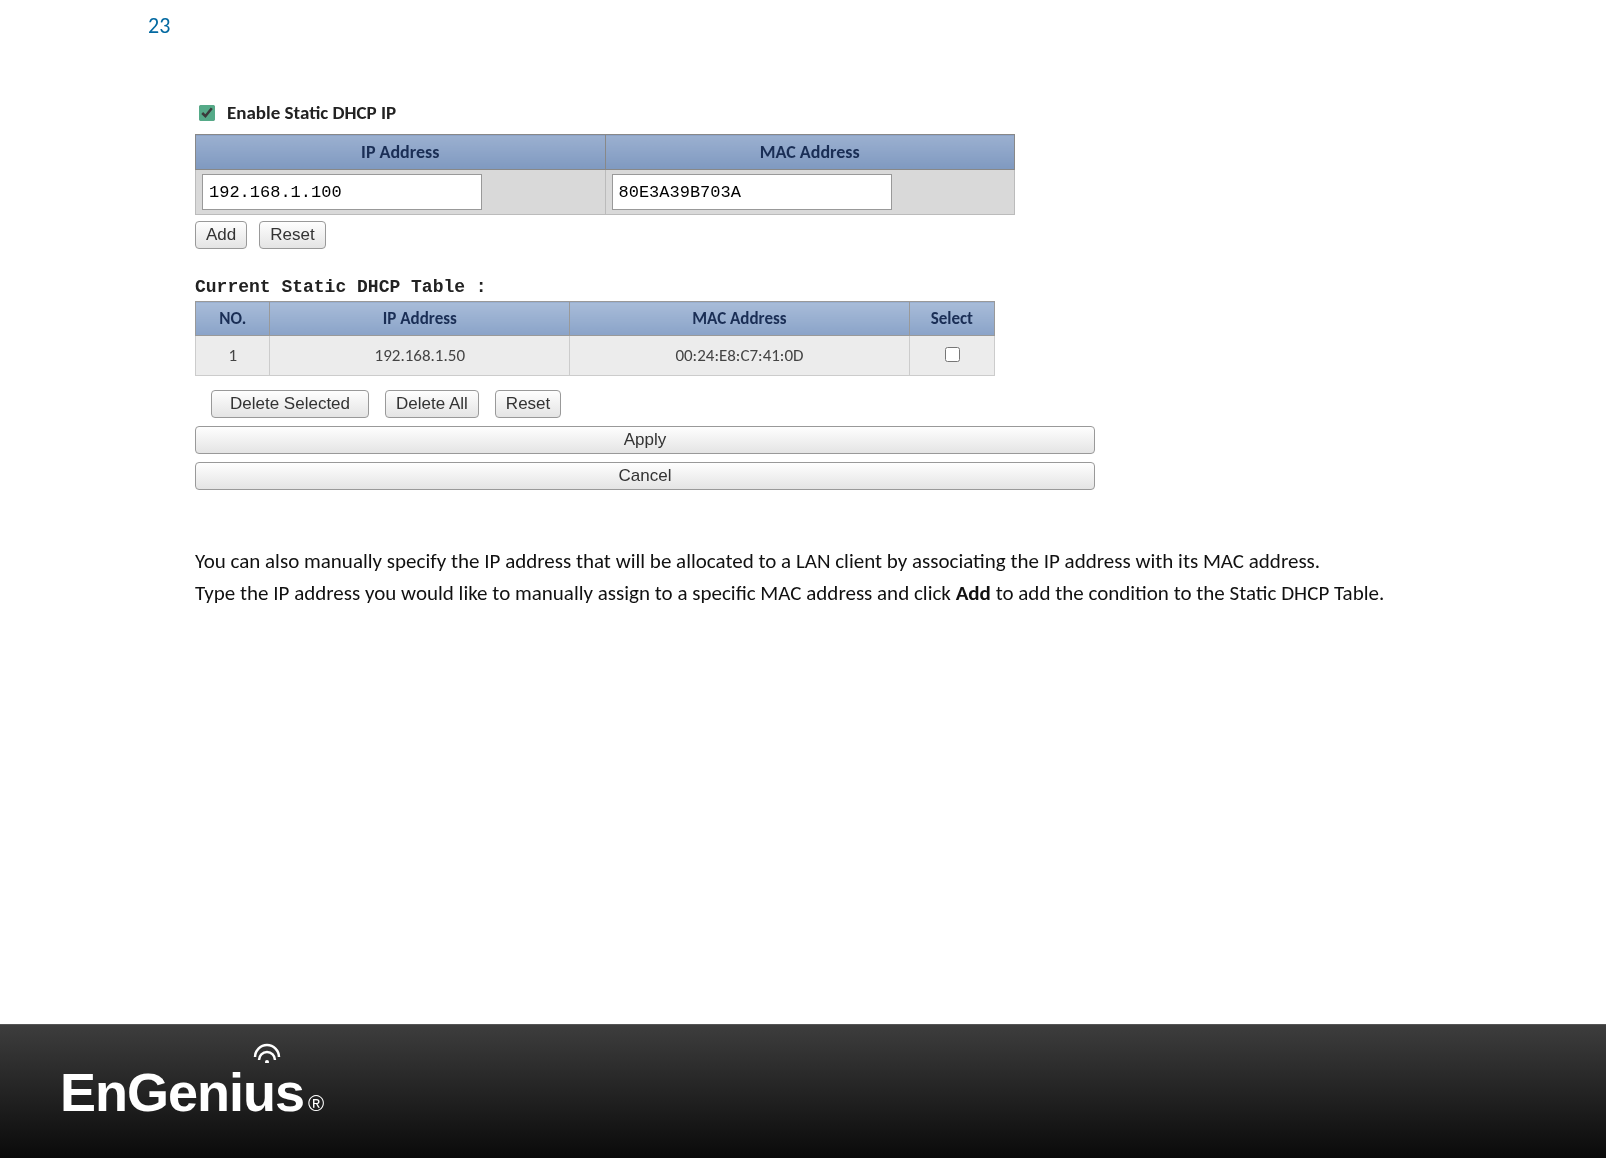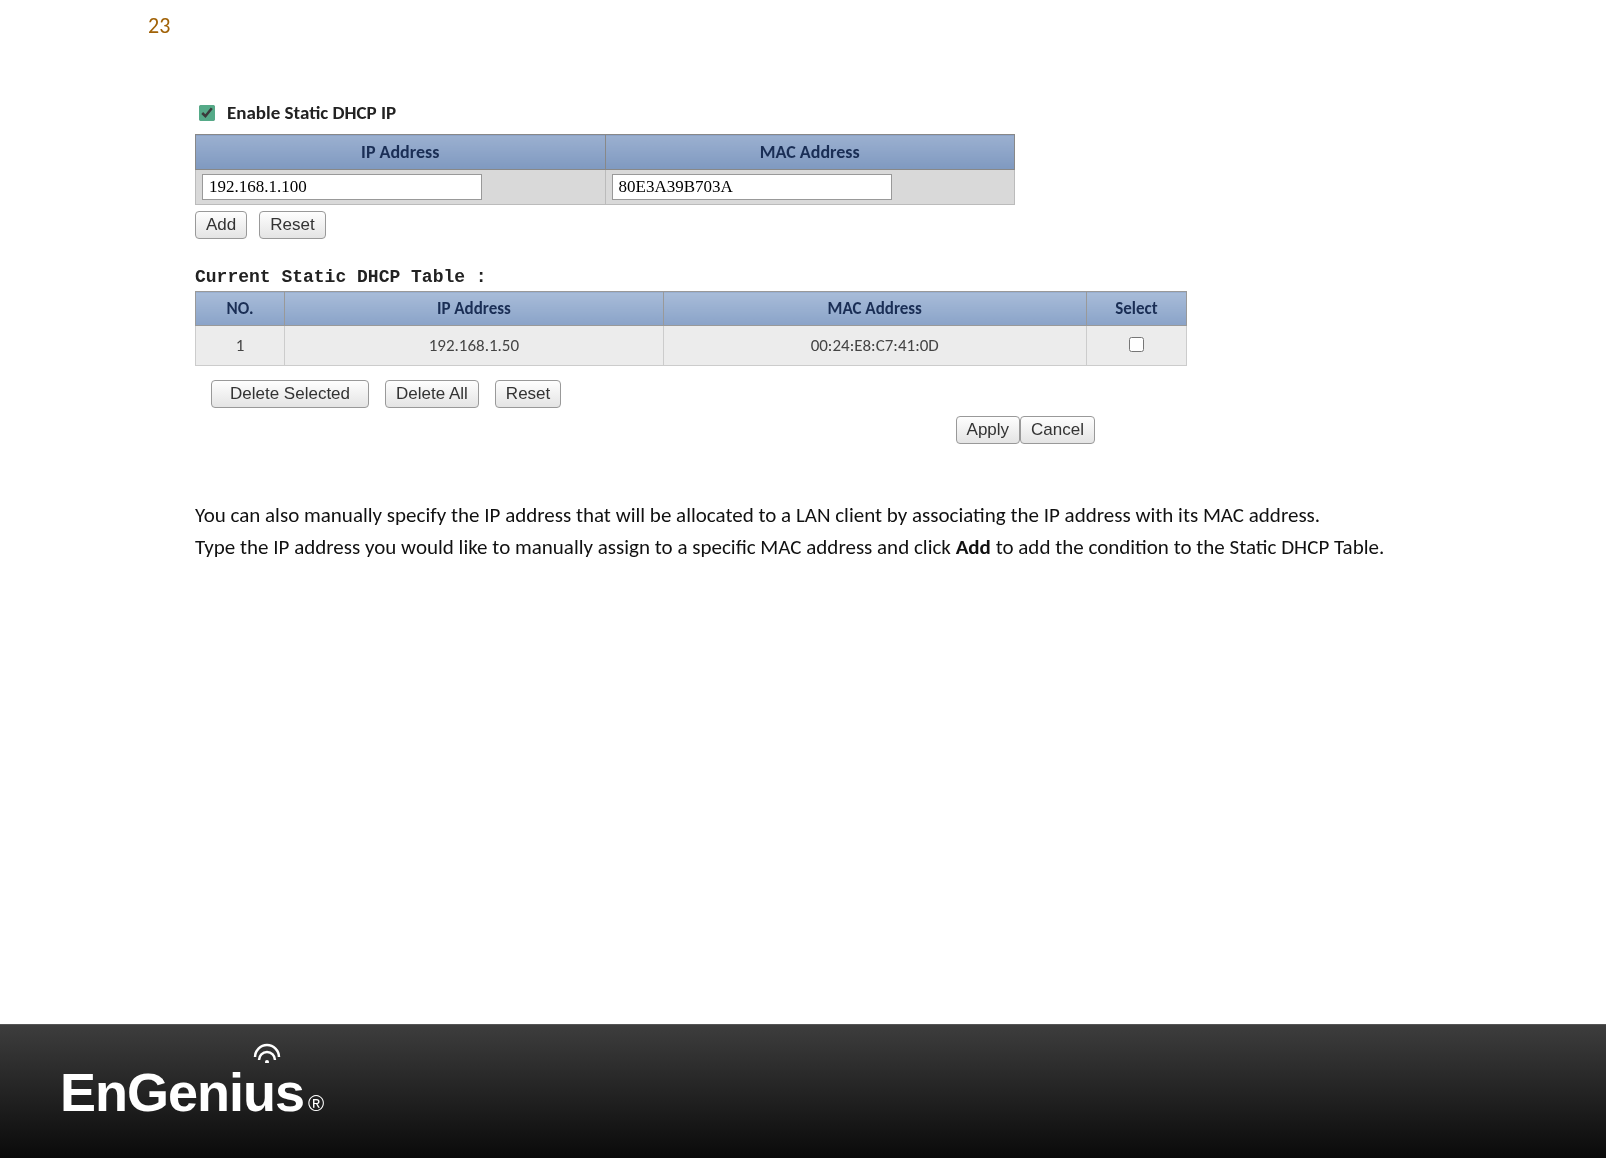--- a/index.html
+++ b/index.html
@@ -10,21 +10,21 @@
     font-family: "Segoe UI", Calibri, Arial, sans-serif;
     background: #fff;
     position: relative;
     overflow: hidden;
   }
   .page-num {
     position: absolute;
     top: 12px;
     left: 148px;
     font-size: 22px;
-    color: #a16207;
+    color: #0369a1;
   }
   .content {
     position: absolute;
     top: 70px;
     left: 195px;
     width: 1250px;
   }
   .enable-row {
     display: flex;
     align-items: center;
@@ -49,27 +49,27 @@
     font-size: 18px;
     padding: 6px 0;
     border: 1px solid #888;
   }
   .input-table td {
     background: #d9d9d9;
     border: 1px solid #bbb;
     padding: 4px 6px;
   }
   .input-table input[type=text] {
-    font-family: Liberation Serif, serif;
+    font-family: Liberation Mono, monospace;
     font-size: 17px;
     padding: 2px 6px;
     border: 1px solid #999;
     background: #fff;
     width: 280px;
-    height: 26px;
+    height: 36px;
   }
   .btn {
     font-family: Arial, sans-serif;
     font-size: 17px;
     padding: 2px 10px;
     background: linear-gradient(#fefefe, #e4e4e4);
     border: 1px solid #999;
     border-radius: 4px;
     color: #333;
     cursor: pointer;
@@ -79,21 +79,21 @@
   .subhead {
     font-weight: bold;
     font-size: 18px;
     color: #222;
     margin-top: 28px;
     margin-bottom: 4px;
     font-family: Liberation Mono, monospace;
   }
   .dhcp-table {
     border-collapse: collapse;
-    width: 992px;
+    width: 800px;
     font-size: 17px;
   }
   .dhcp-table th {
     background: linear-gradient(#a8bcd9, #8aa3c8);
     color: #1a2e55;
     font-weight: bold;
     padding: 6px 10px;
     border: 1px solid #999;
   }
   .dhcp-table td {
@@ -104,21 +104,23 @@
     border: 1px solid #ccc;
   }
   .dhcp-table input[type=checkbox] {
     width: 15px; height: 15px;
   }
   .btn-row2 { margin-top: 14px; display: flex; gap: 16px; padding-left: 16px; }
   .footer-btns {
     width: 900px;
     display: flex;
     justify-content: flex-end;
+    gap: 8px;
     margin-top: 8px;
+    flex-direction: column;
   }
   .prose {
     margin-top: 56px;
     font-size: 21px;
     color: #111;
     line-height: 1.5;
     width: 1250px;
     text-align: justify;
   }
   .prose .bold { font-weight: bold; }

